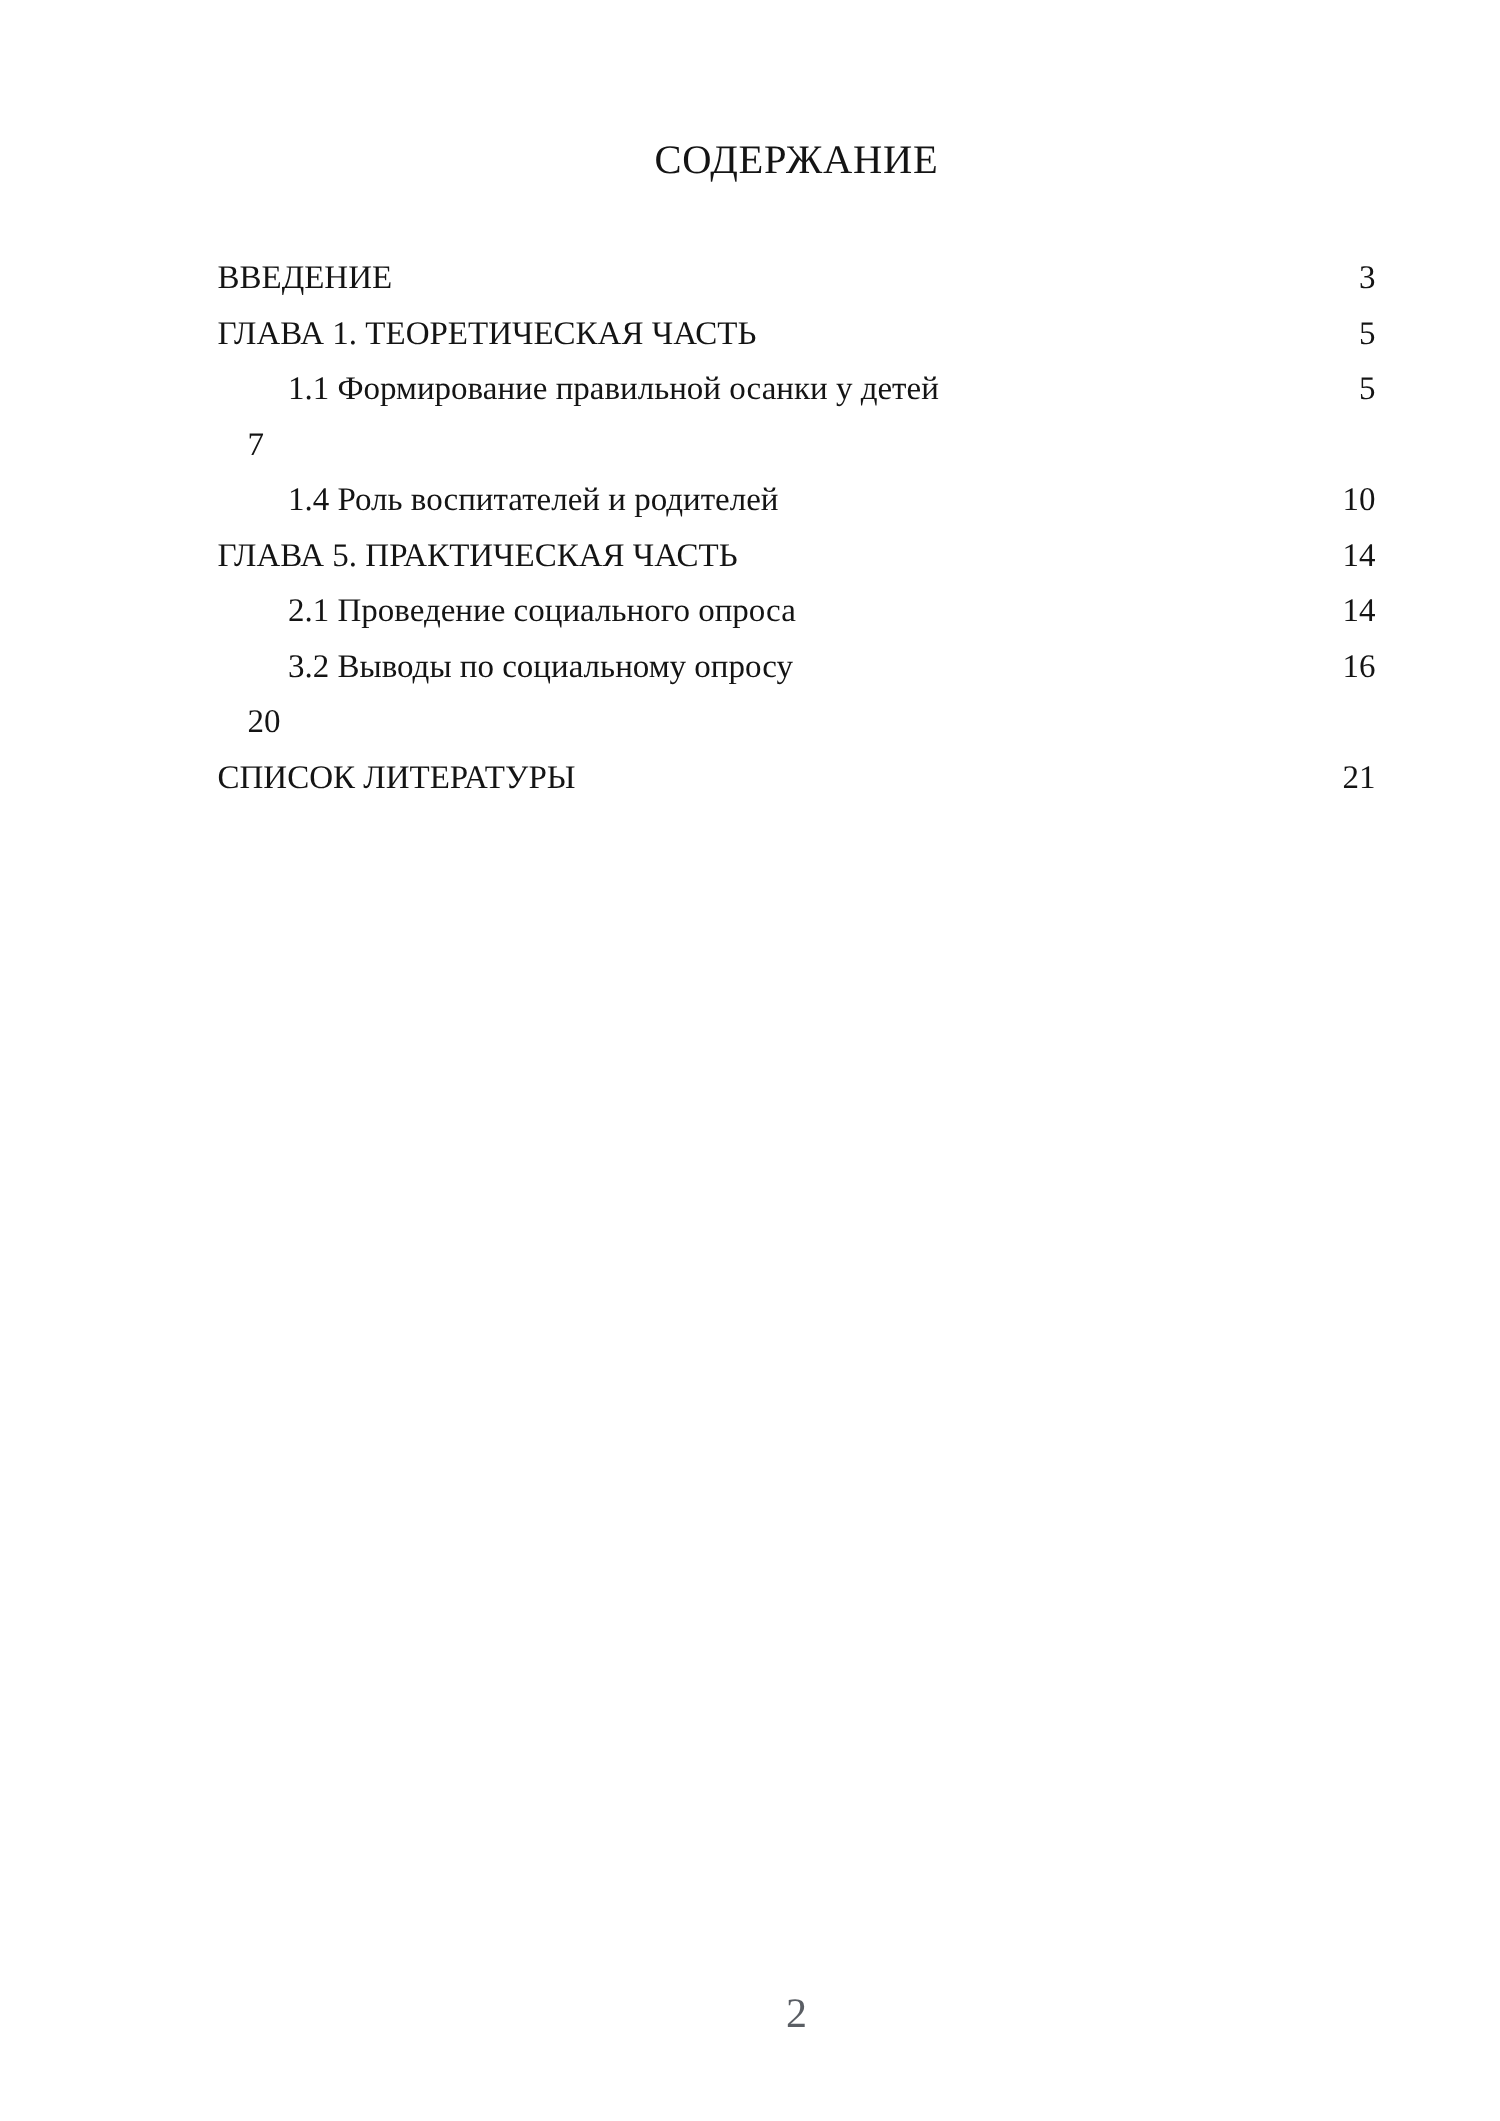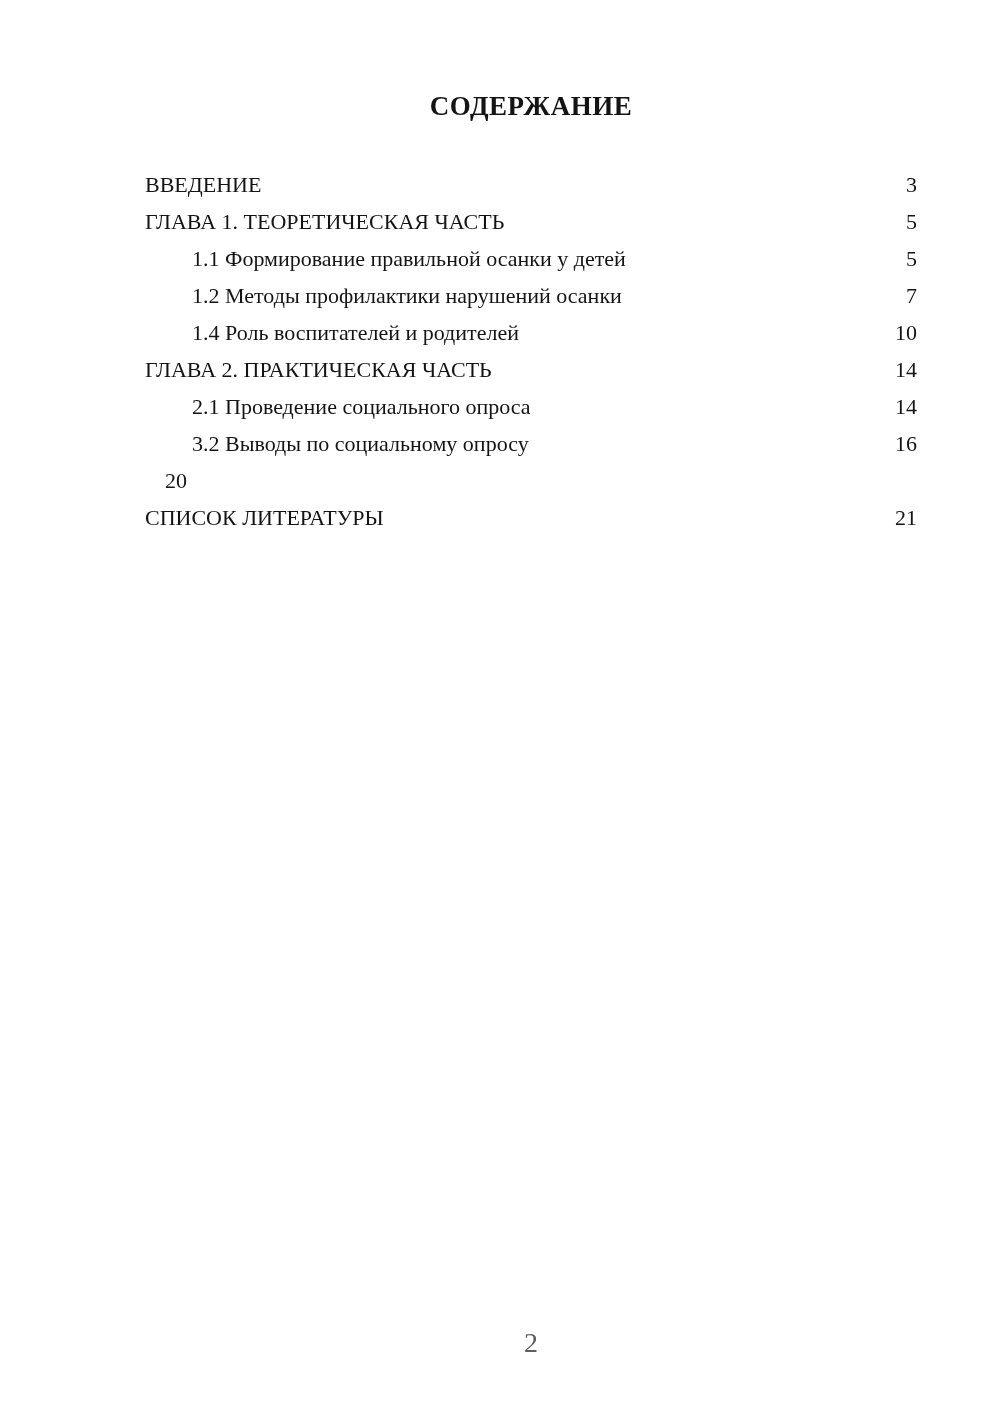--- a/index.html
+++ b/index.html
@@ -16,21 +16,21 @@
     color: var(--text-color, #141414);
     overflow: hidden;
   }
   .doc-title {
     position: absolute;
     top: 88px;
     left: 145px;
     width: 772px;
     text-align: center;
     font-size: 27px;
-    font-weight: bold;
+    font-weight: normal;
     line-height: 37px;
     letter-spacing: 0.5px;
     white-space: nowrap;
   }
   .toc {
     position: absolute;
     top: 166px;
     left: 145px;
     width: 772px;
   }
@@ -83,32 +83,31 @@
       <span class="toc-label">ГЛАВА 1. ТЕОРЕТИЧЕСКАЯ ЧАСТЬ</span>
       <span class="toc-page">5</span>
     </div>
 
     <div class="toc-row sub">
       <span class="toc-label">1.1 Формирование правильной осанки у детей</span>
       <span class="toc-page">5</span>
     </div>
 
     <div class="toc-row sub">
-      <span class="toc-label">1.2 Методы профилактики нарушений осанки</span>
       <span class="toc-page">7</span>
     </div>
 
 
     <div class="toc-row sub">
       <span class="toc-label">1.4 Роль воспитателей и родителей</span>
       <span class="toc-page">10</span>
     </div>
 
     <div class="toc-row">
-      <span class="toc-label">ГЛАВА 2. ПРАКТИЧЕСКАЯ ЧАСТЬ</span>
+      <span class="toc-label">ГЛАВА 5. ПРАКТИЧЕСКАЯ ЧАСТЬ</span>
       <span class="toc-page">14</span>
     </div>
 
     <div class="toc-row sub">
       <span class="toc-label">2.1 Проведение социального опроса</span>
       <span class="toc-page">14</span>
     </div>
 
     <div class="toc-row sub">
       <span class="toc-label">3.2 Выводы по социальному опросу</span>

